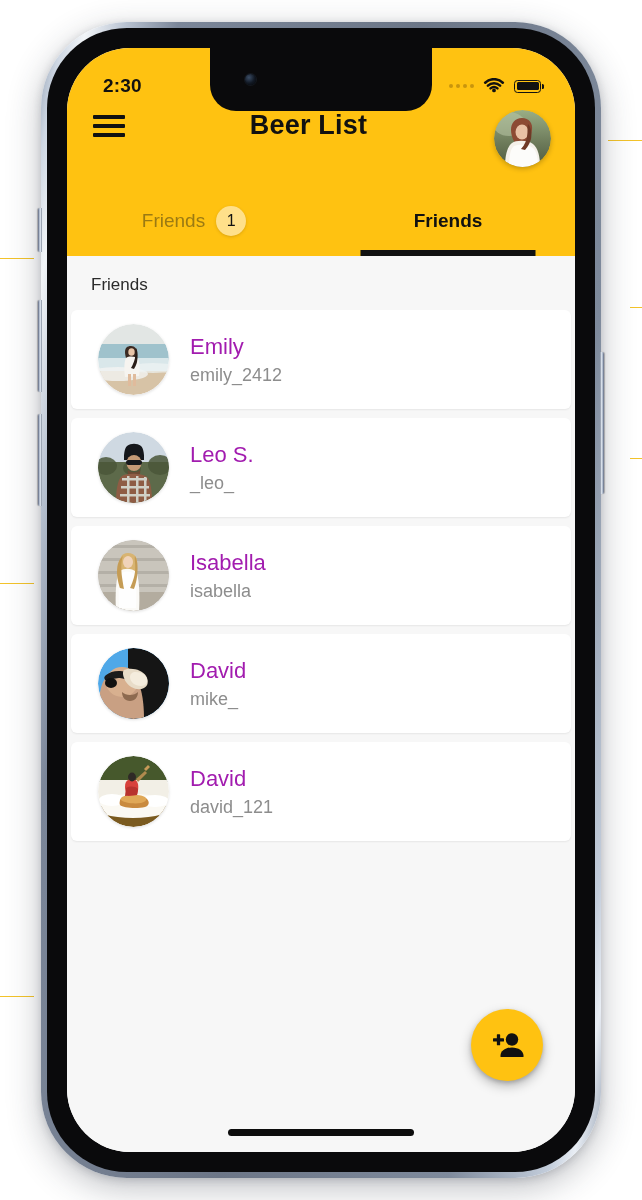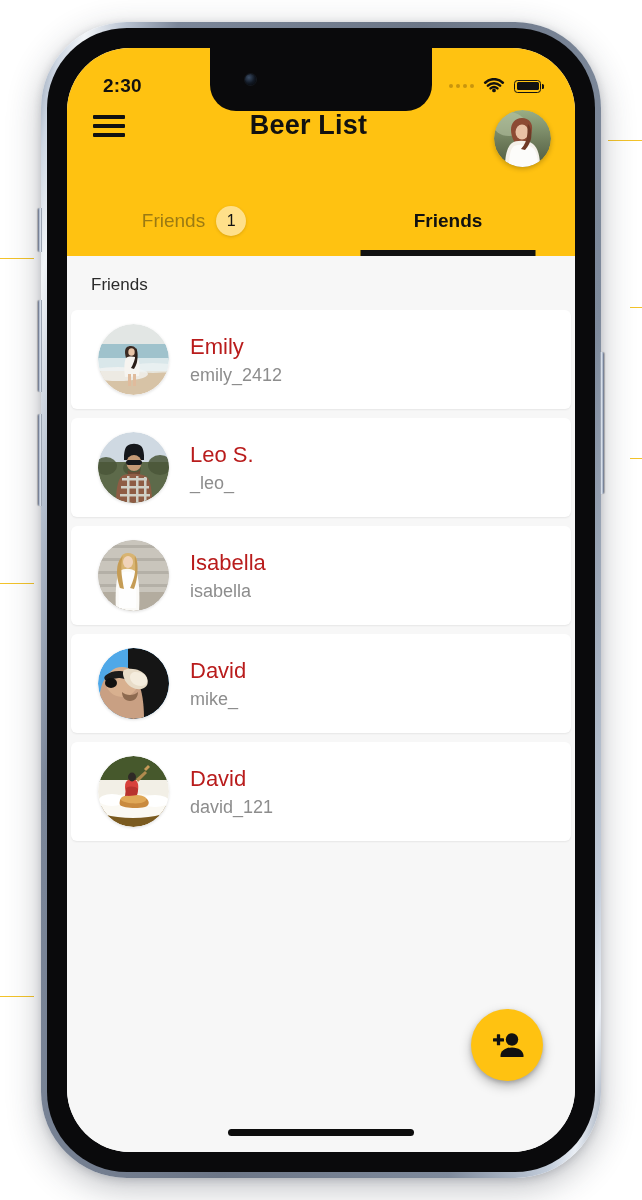--- a/index.html
+++ b/index.html
@@ -182,21 +182,21 @@
     box-shadow: 0 1px 2px rgba(0,0,0,0.07);
     cursor: pointer;
   }
   .row-avatar {
     width: 71px; height: 71px; border-radius: 50%;
     overflow: hidden; flex: none; margin-right: 21px;
     box-shadow: 0 1px 3px rgba(0,0,0,0.13);
   }
   .row-avatar svg { display: block; }
   .row-text { display: flex; flex-direction: column; gap: 5px; }
-  .row-name { font-size: 22px; color: #b91c1c; }
+  .row-name { font-size: 22px; color: #a21caf; }
   .row-handle { font-size: 18px; color: #8d8d8d; }
 
   
   #fab {
     position: absolute; right: 32px; bottom: 71px;
     width: 72px; height: 72px; border-radius: 50%;
     background: #FFC211;
     display: flex; align-items: center; justify-content: center;
     box-shadow: 0 5px 12px rgba(0,0,0,0.26), 0 2px 4px rgba(0,0,0,0.18);
     cursor: pointer; z-index: 25;

